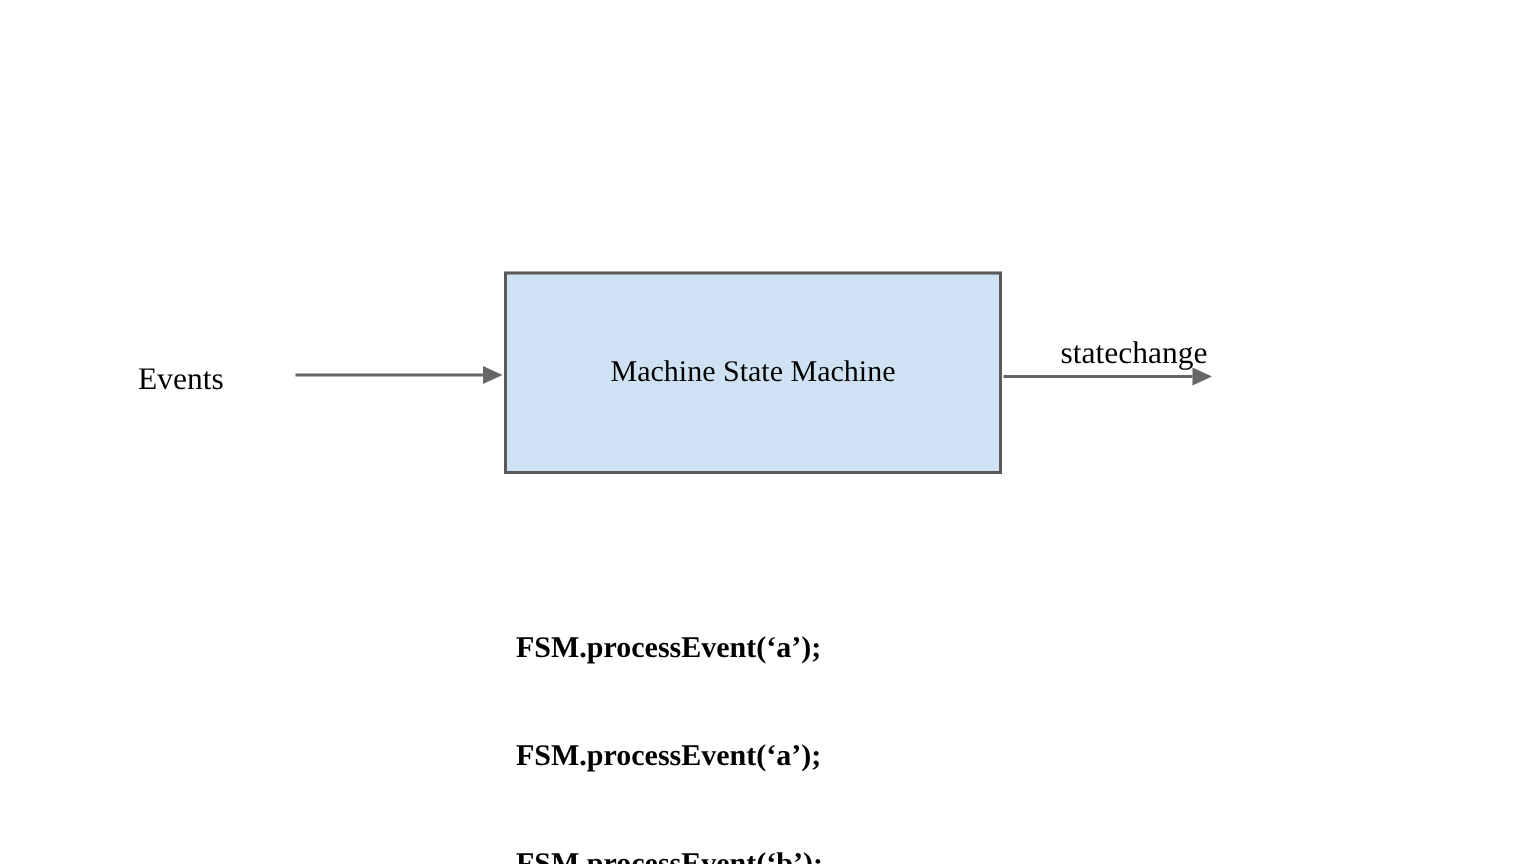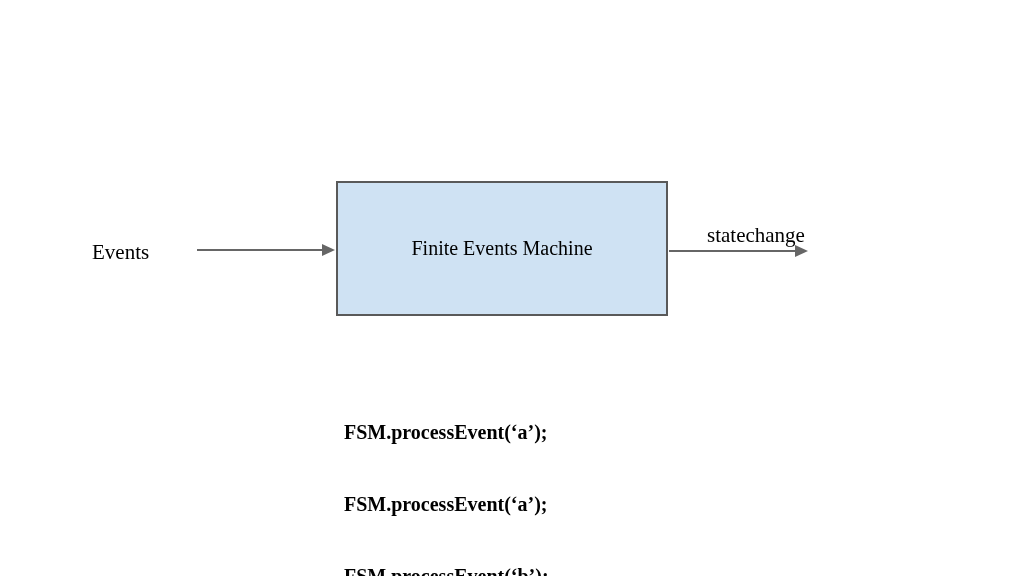--- a/index.html
+++ b/index.html
@@ -90,21 +90,21 @@
 <div class="slide">
 
   <span class="label events-label">Events</span>
 
   <div class="arrow arrow-in">
     <div class="arrow-line"></div>
     <div class="arrow-head"></div>
   </div>
 
   <div class="fsm-box">
-    <span class="fsm-box-label">Finite Events Machine</span>
+    <span class="fsm-box-label">Machine State Machine</span>
   </div>
 
   <div class="arrow arrow-out">
     <div class="arrow-line"></div>
     <div class="arrow-head"></div>
   </div>
 
   <span class="label statechange-label">statechange</span>
 
   <div class="code-block">

